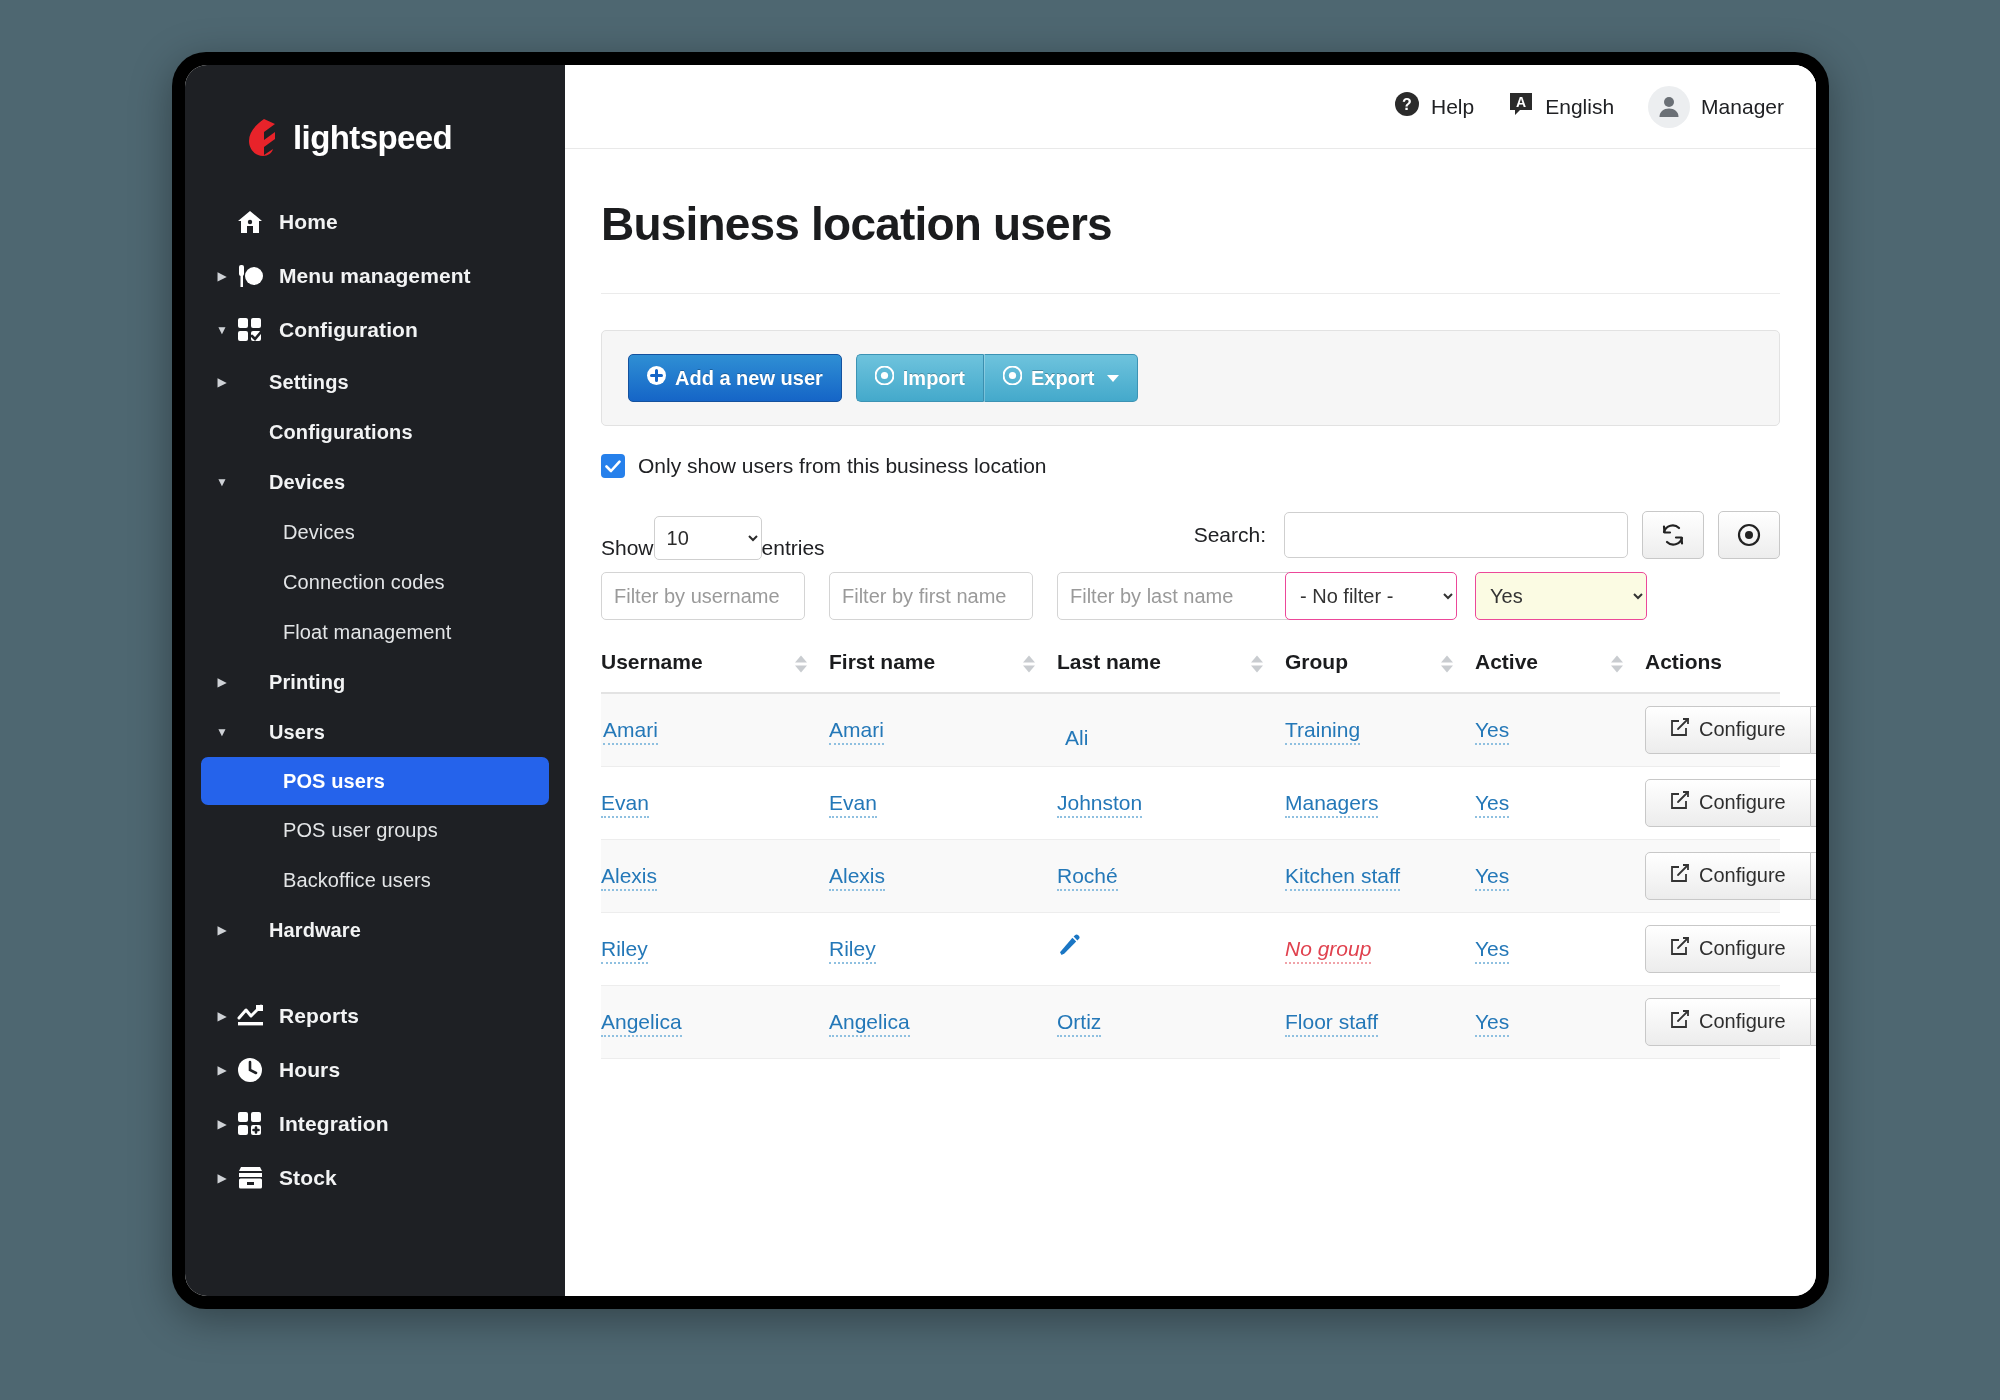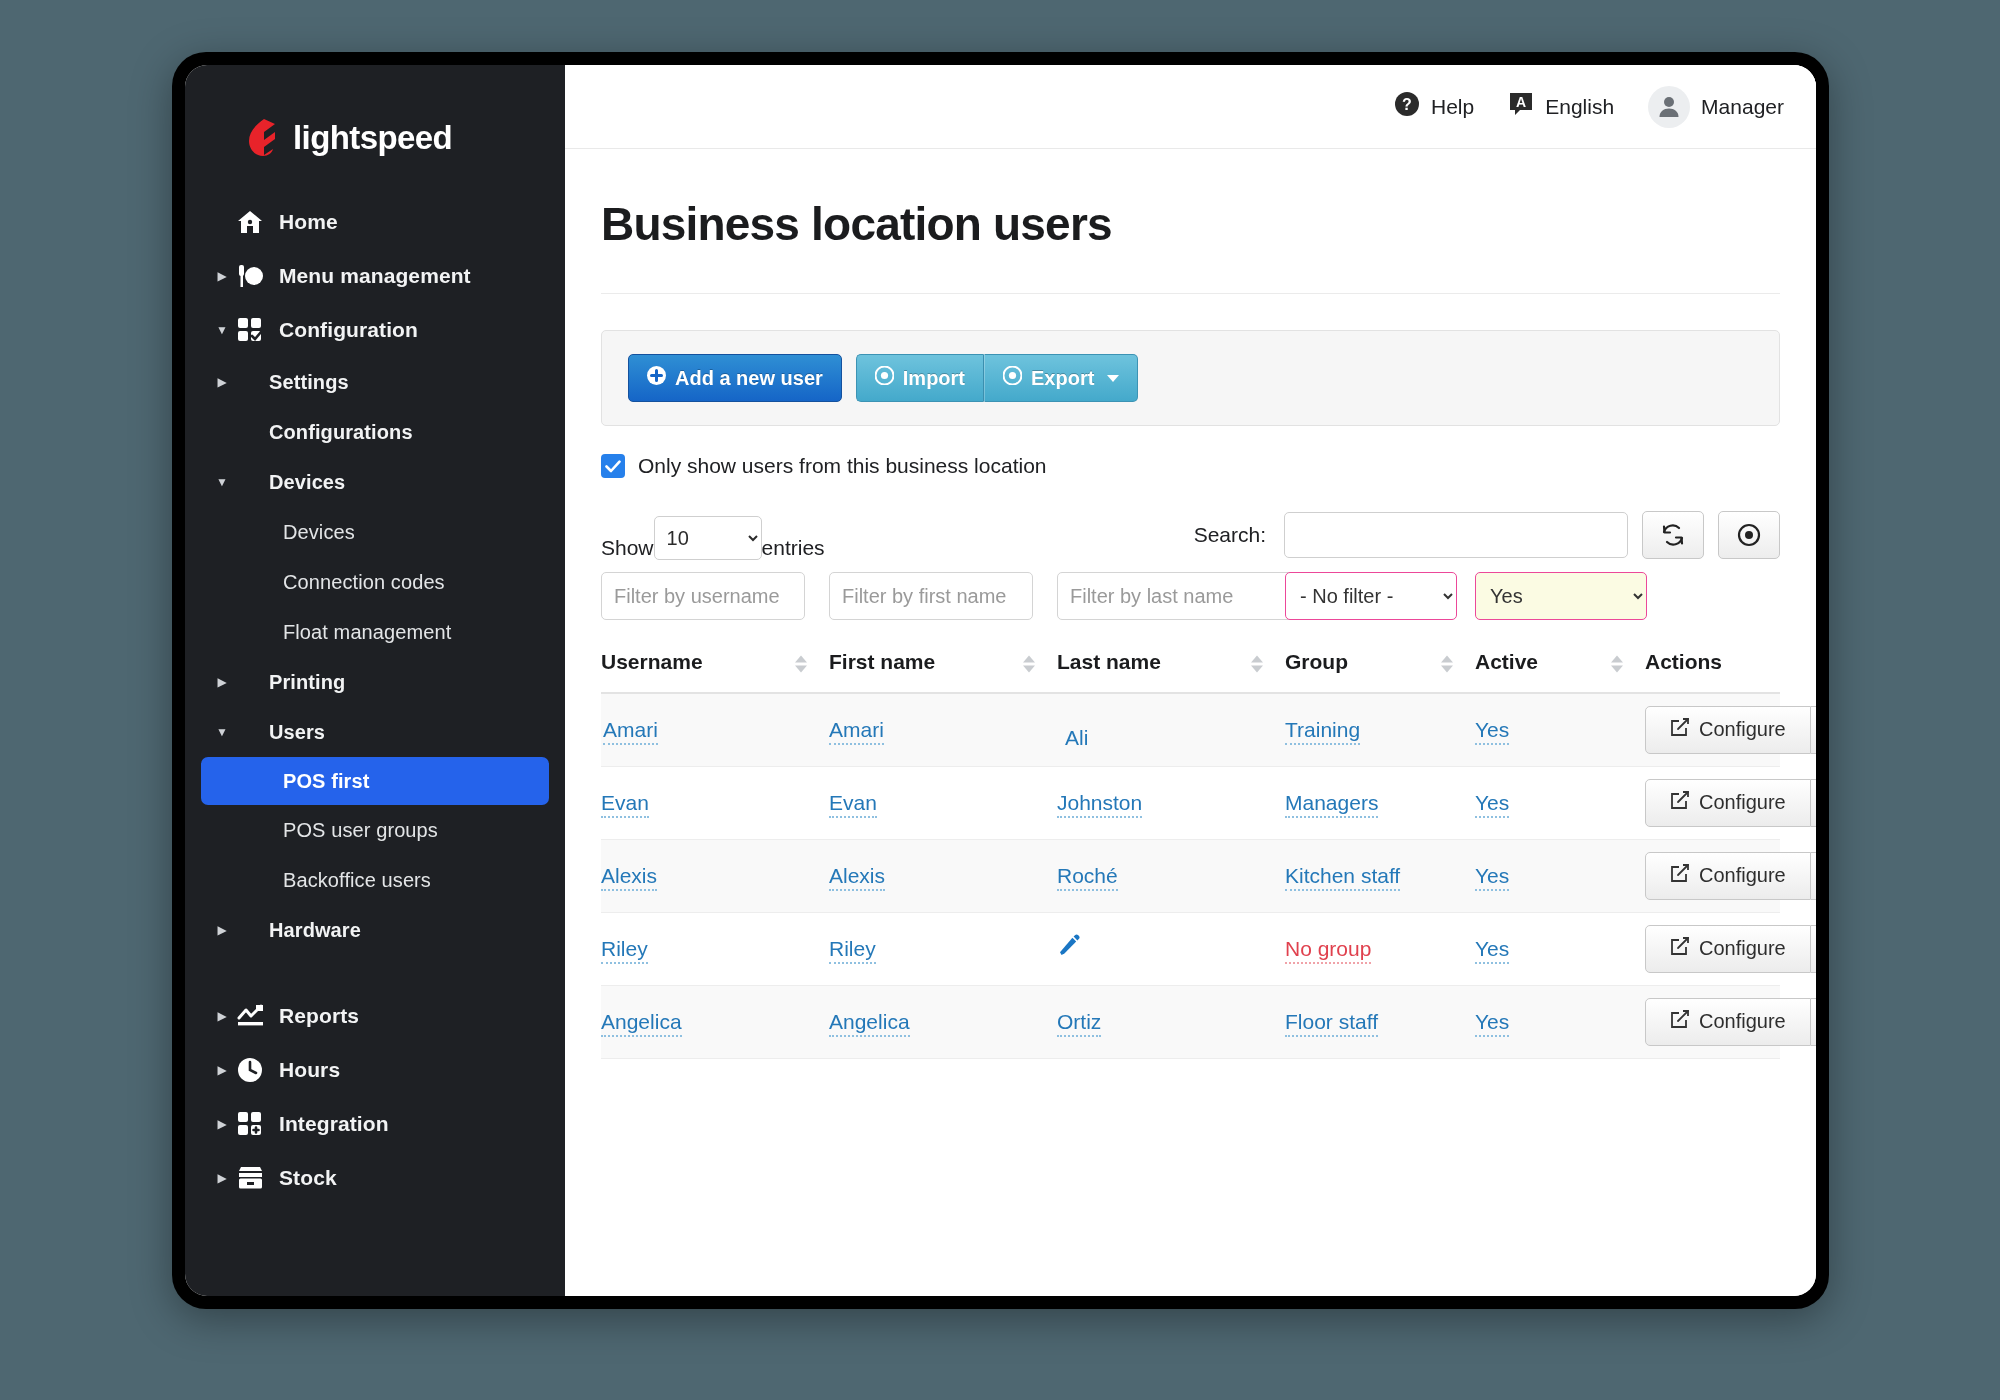--- a/index.html
+++ b/index.html
@@ -317,20 +317,21 @@
   .cell-pad { padding-left: 2px; }
   a.dlink {
     color: #2478b8;
     text-decoration: none;
     border-bottom: 2px dotted #8fc0e0;
     padding-bottom: 2px;
     cursor: pointer;
   }
   a.nogroup {
     color: #e0414e;
+    font-style: italic;
     text-decoration: none;
     border-bottom: 2px dotted #f0a2a8;
     padding-bottom: 2px;
     cursor: pointer;
   }
   .raised { position: relative; top: 8px; margin-left: 8px; }
 
   
   .cfg-wrap { display: flex; justify-content: flex-start; }
   .cfg-group { display: flex; }
@@ -442,21 +443,21 @@
           <span class="caret">▶</span>
           <span class="nav-label">Printing</span>
         </div>
 
         <div class="nav-row lvl2">
           <span class="caret">▼</span>
           <span class="nav-label">Users</span>
         </div>
 
         <div class="nav-row lvl3 active">
-          <span class="nav-label">POS first</span>
+          <span class="nav-label">POS users</span>
         </div>
         <div class="nav-row lvl3">
           <span class="nav-label">POS user groups</span>
         </div>
         <div class="nav-row lvl3">
           <span class="nav-label">Backoffice users</span>
         </div>
 
         <div class="nav-row lvl2">
           <span class="caret">▶</span>

